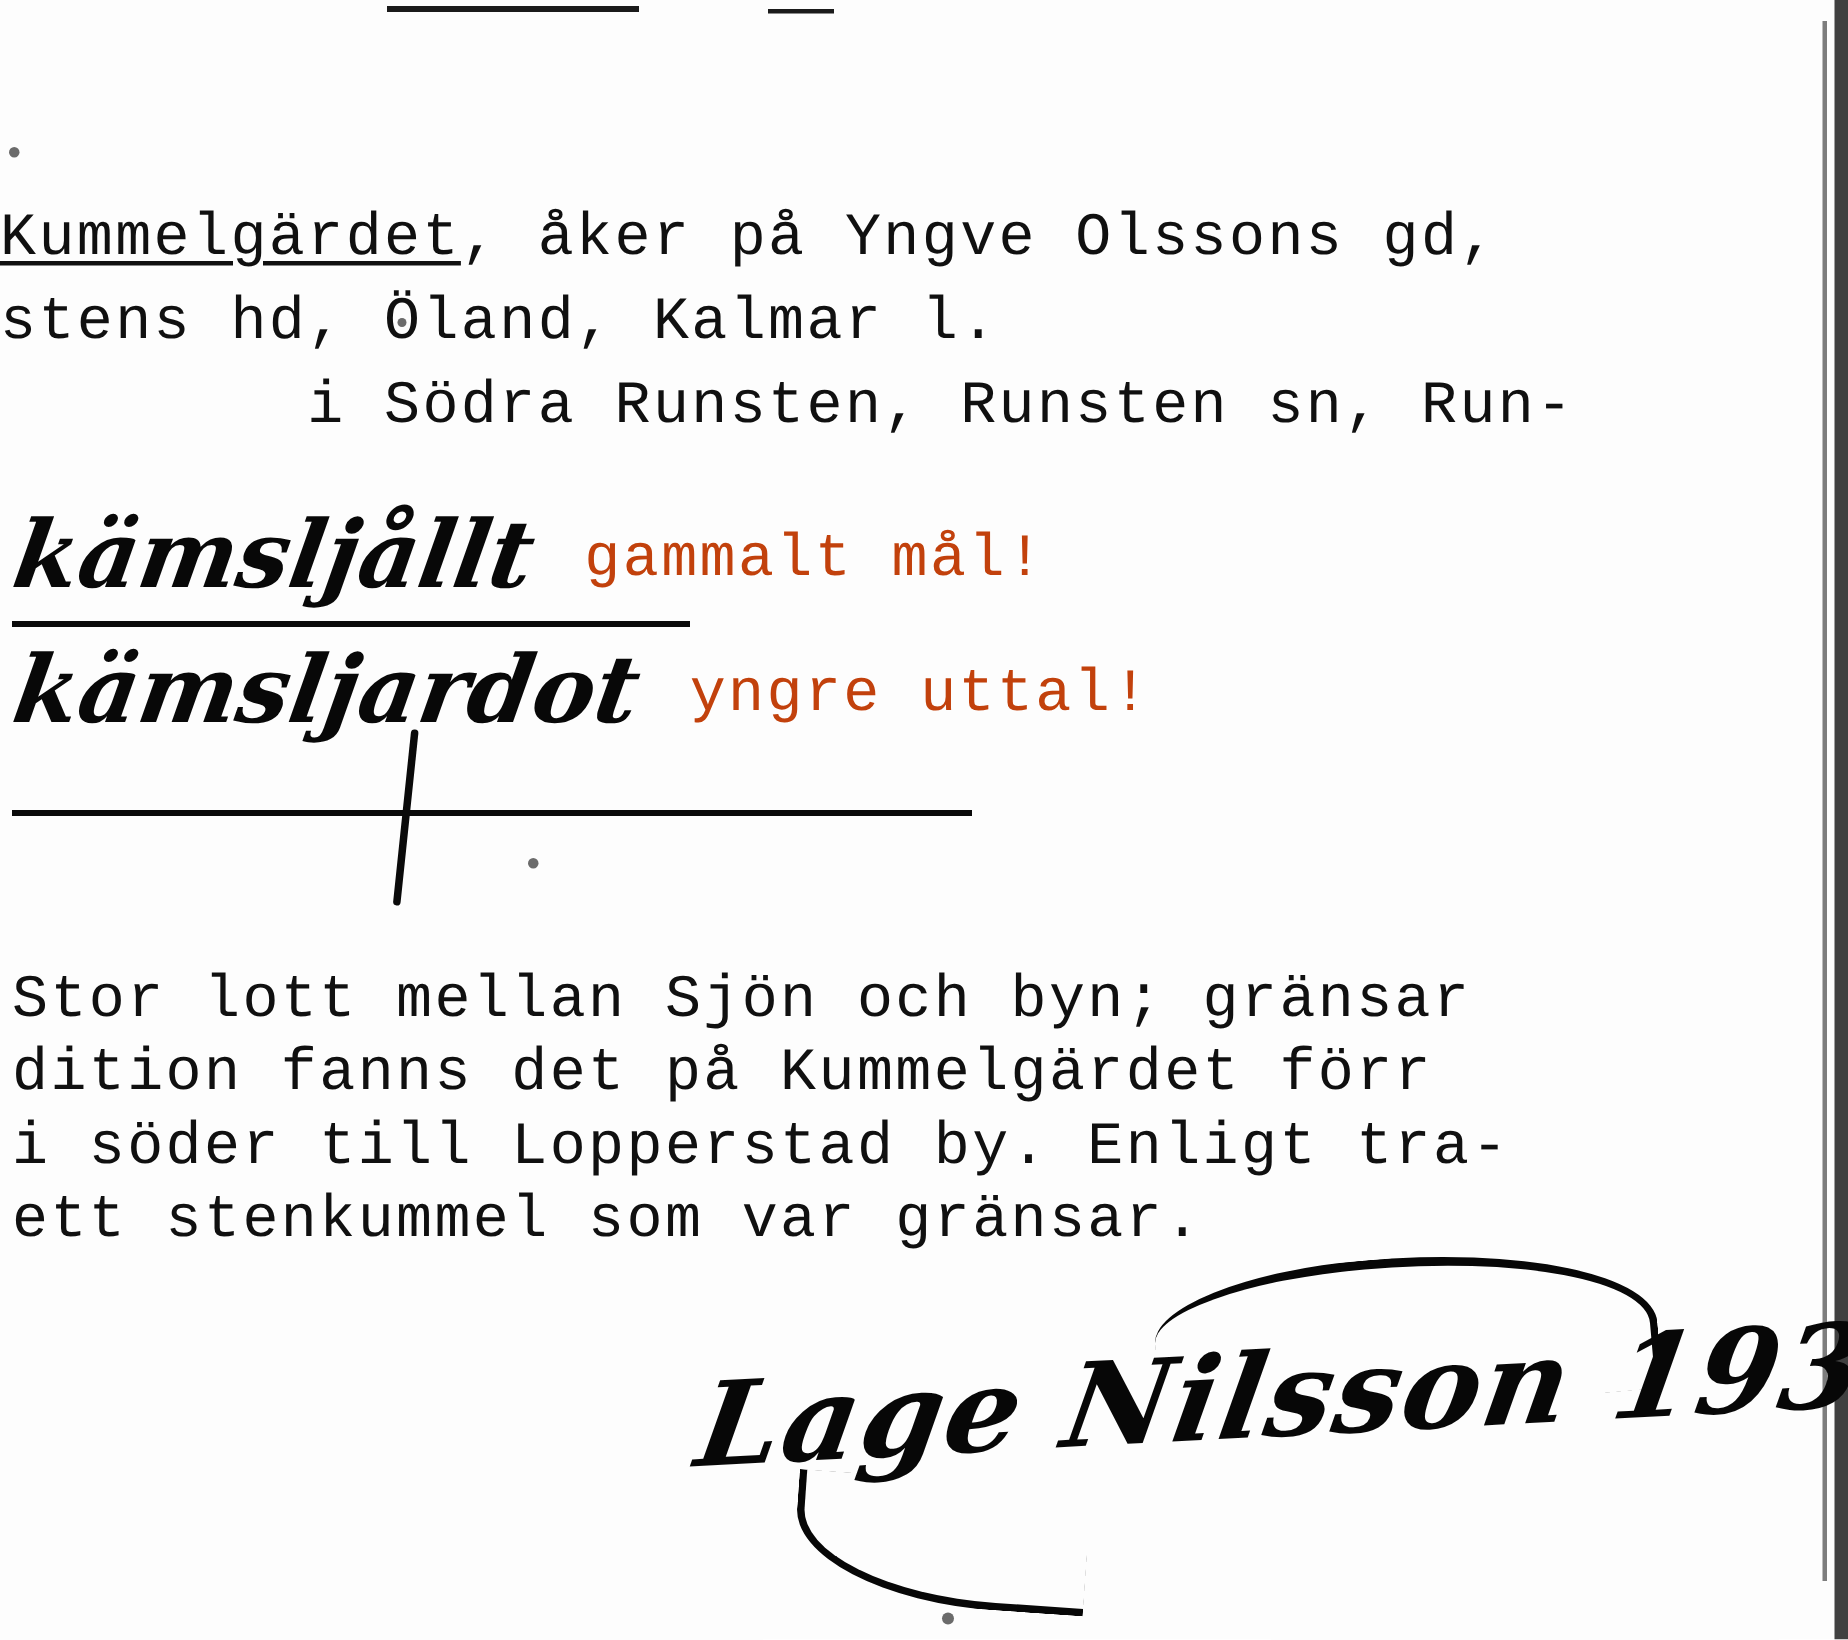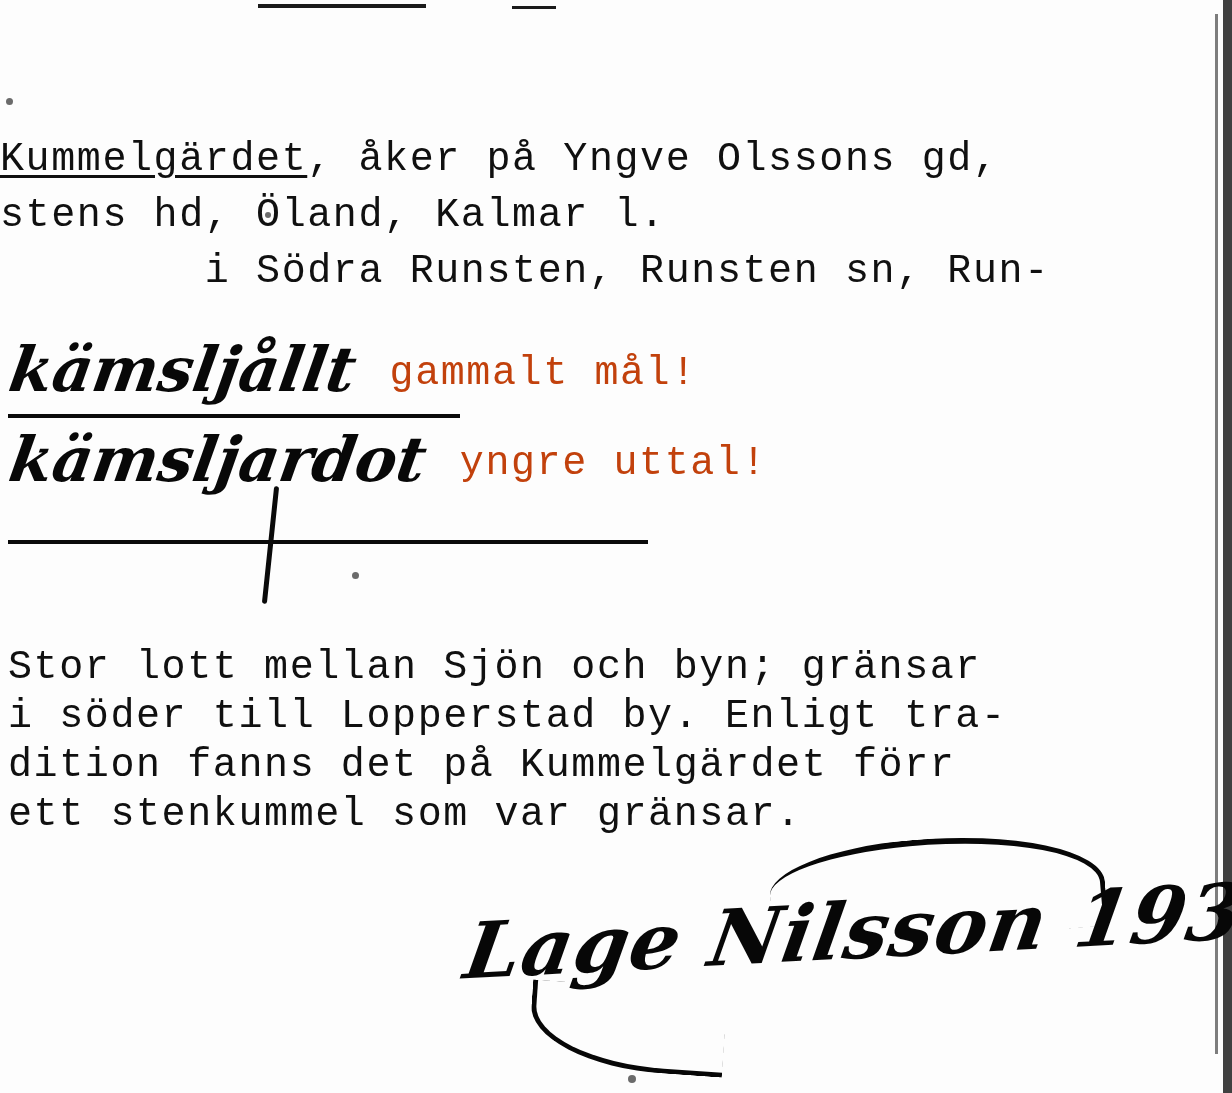--- a/index.html
+++ b/index.html
@@ -202,22 +202,22 @@
 
   <div class="hand-row" id="hand-row-2">
     <span class="hand-word">kämsljardot</span>
     <span class="hand-note">yngre uttal!</span>
   </div>
   <div class="hand-underline" id="hand-ul-2"></div>
   <div id="hand-tail"></div>
 
   <div id="block-body">
     <div class="tline">Stor lott mellan Sjön och byn; gränsar</div>
+    <div class="tline">dition fanns det på Kummelgärdet förr</div>
     <div class="tline">i söder till Lopperstad by. Enligt tra-</div>
-    <div class="tline">dition fanns det på Kummelgärdet förr</div>
     <div class="tline">ett stenkummel som var gränsar.</div>
   </div>
 
   <div id="signature">
     <div id="signature-flourish"></div>
     <div id="signature-text">Lage Nilsson 1932</div>
     <div id="signature-tail"></div>
   </div>
 
 </div>

